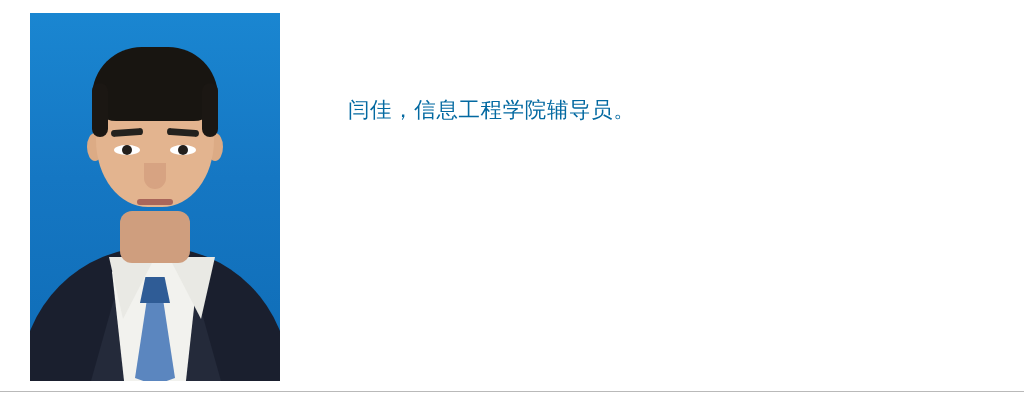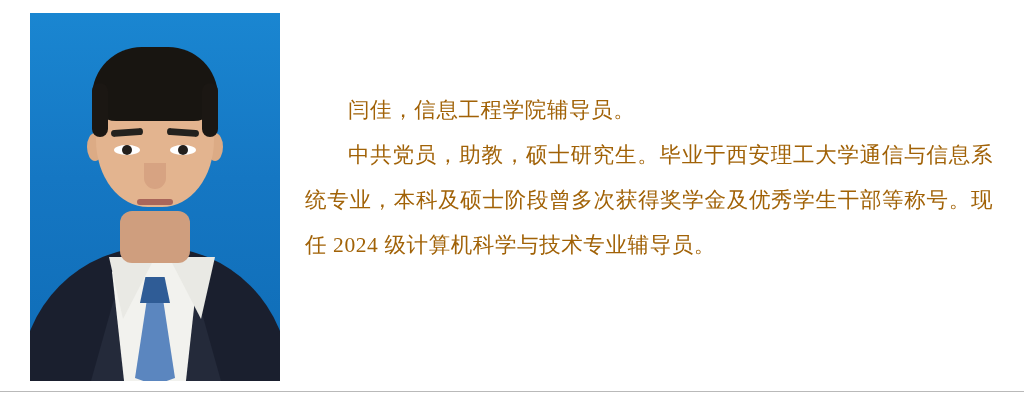--- a/index.html
+++ b/index.html
@@ -236,21 +236,21 @@
   .text-block {
     position: absolute;
     left: 305px;
     top: 88px;
     width: 688px;
   }
   .para {
     font-family: "Liberation Serif", "DejaVu Serif", serif;
     font-size: 21.5px;
     line-height: 45px;
-    color: #a16207;
+    color: #0369a1;
     text-align: justify;
     text-justify: inter-ideograph;
     letter-spacing: 0.6px;
     margin: 0;
   }
   .para.indent {
     text-indent: 2em;
   }
   .para.first {
     margin-bottom: 0;
@@ -297,20 +297,19 @@
         <div class="eye-r">
             <span class="pupil"></span>
           </div>
         <div class="nose"></div>
         <div class="mouth"></div>
       </div>
     </div>
 
     <div class="text-block">
       <p class="para indent first">闫佳，信息工程学院辅导员。</p>
-      <p class="para indent">中共党员，助教，硕士研究生。毕业于西安理工大学通信与信息系统专业，本科及硕士阶段曾多次获得奖学金及优秀学生干部等称号。现任 2024 级计算机科学与技术专业辅导员。</p>
     </div>
 
   </div>
 
   <div class="footer-rule"></div>
 
 </div>
 
 </body></html>

